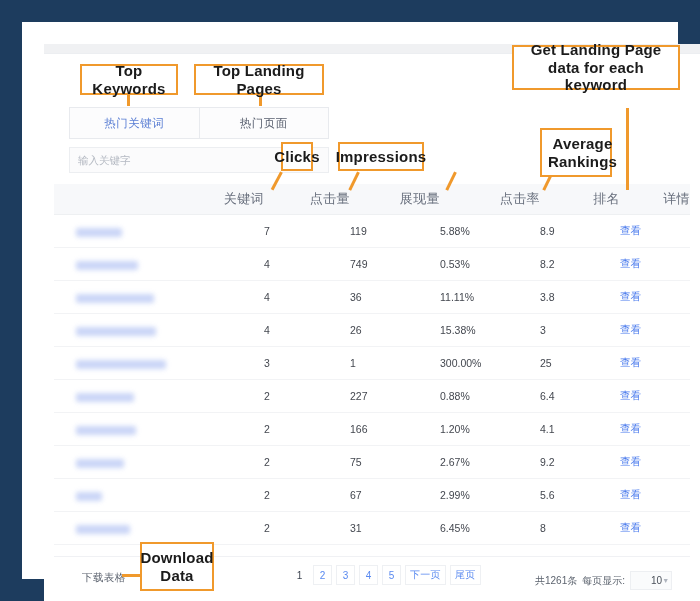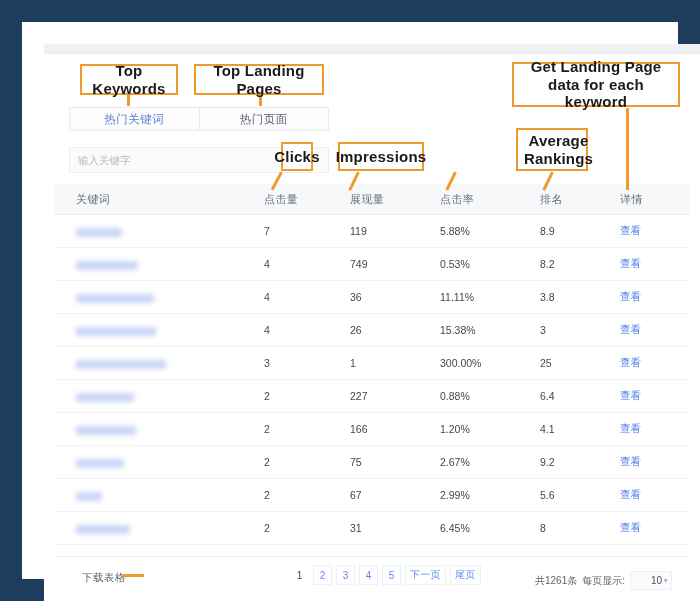--- a/index.html
+++ b/index.html
@@ -41,21 +41,21 @@
     left: 0; top: 0;
     width: 656px; height: 9px;
     background: #f0f1f3;
     border-bottom: 1px solid #eceef1;
   }
 
   
   .tabbar {
     position: absolute;
     left: 25px; top: 63px;
-    width: 260px; height: 24px;
+    width: 260px; height: 32px;
     border: 1px solid #e8eaee;
     box-sizing: border-box;
     display: flex;
     background: #fcfcfd;
   }
   .tab {
     flex: 1;
     display: flex;
     align-items: center;
     justify-content: center;
@@ -100,21 +100,21 @@
     align-items: center;
     height: 33px;
     border-bottom: 1px solid #f2f3f5;
     box-sizing: border-box;
   }
   .thead {
     background: #f7f8fa;
     border-bottom: 1px solid #eef0f2;
     height: 31px;
   }
-  .thead .cell { color: #676e7c; font-size: 11px; letter-spacing: .4px; }
+  .thead .cell { color: #676e7c; font-size: 13px; letter-spacing: .4px; text-align: right; }
   .cell { font-size: 10.5px; color: #43474f; box-sizing: border-box; }
   .c-kw    { width: 210px; padding-left: 22px; }
   .c-click { width: 86px; }
   .c-impr  { width: 90px; }
   .c-ctr   { width: 100px; }
   .c-rank  { width: 80px; }
   .c-det   { width: 70px; }
 
   
   .kwblur {
@@ -360,17 +360,18 @@
 
   <div class="callout" style="left:58px;  top:42px;  width:98px;  height:31px;">Top Keywords</div>
 
   <div class="callout" style="left:172px; top:42px;  width:130px; height:31px;">Top Landing Pages</div>
 
   <div class="callout" style="left:259px; top:120px; width:32px;  height:29px;">Clicks</div>
 
   <div class="callout" style="left:316px; top:120px; width:86px;  height:29px;">Impressions</div>
 
 
-  <div class="callout" style="left:494px; top:106px; width:72px;  height:43px;padding-left:19px;">Average Rankings</div>
-
-  <div class="callout" style="left:490px; top:40px;  width:168px; height:45px;">Get Landing Page data for each keyword</div>
-
+  <div class="callout" style="left:518px; top:106px; width:72px;  height:49px;padding-left:19px;">Average Rankings</div>
+
+  <div class="callout" style="left:490px; top:23px;  width:168px; height:45px;">Get Landing Page data for each keyword</div>
+
+  <div class="callout" style="left:118px; top:520px; width:74px;  height:49px;">Download Data</div>
 </div>
 
 </body></html>

